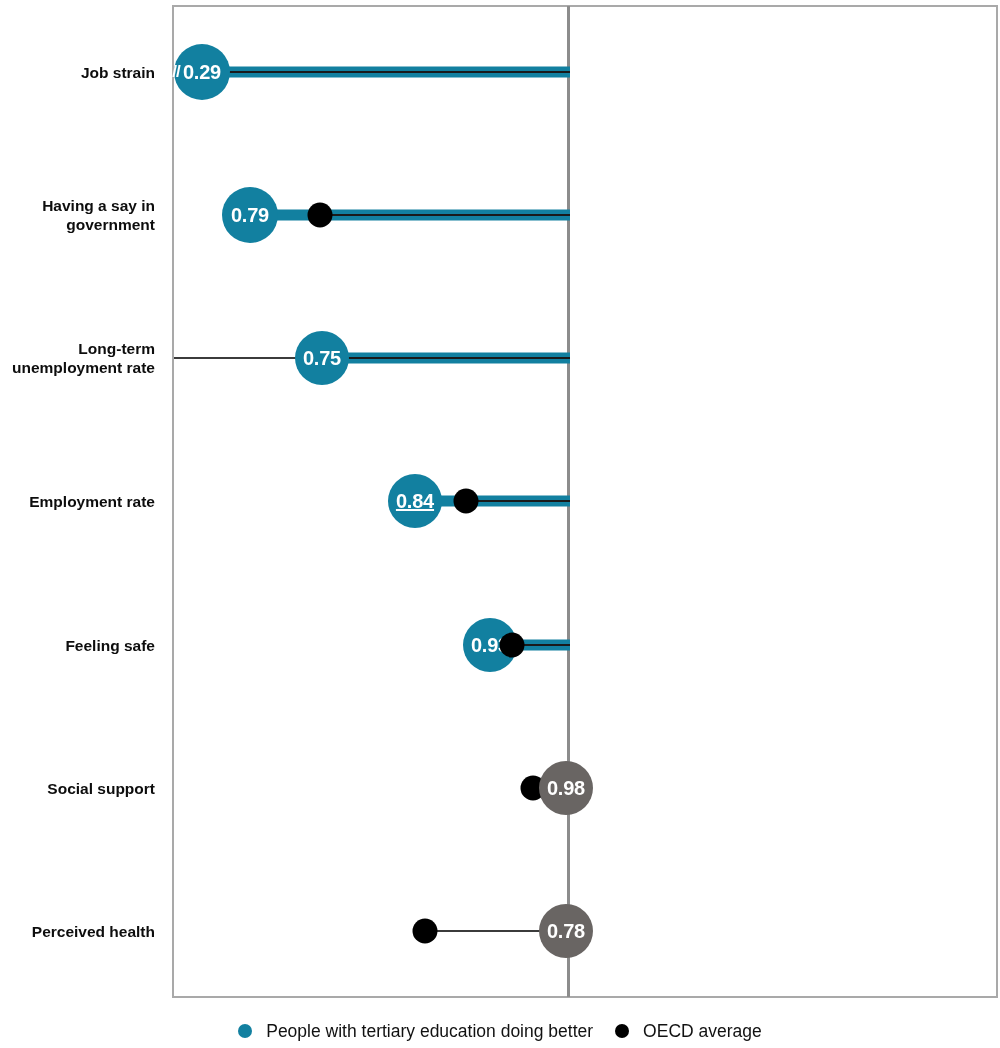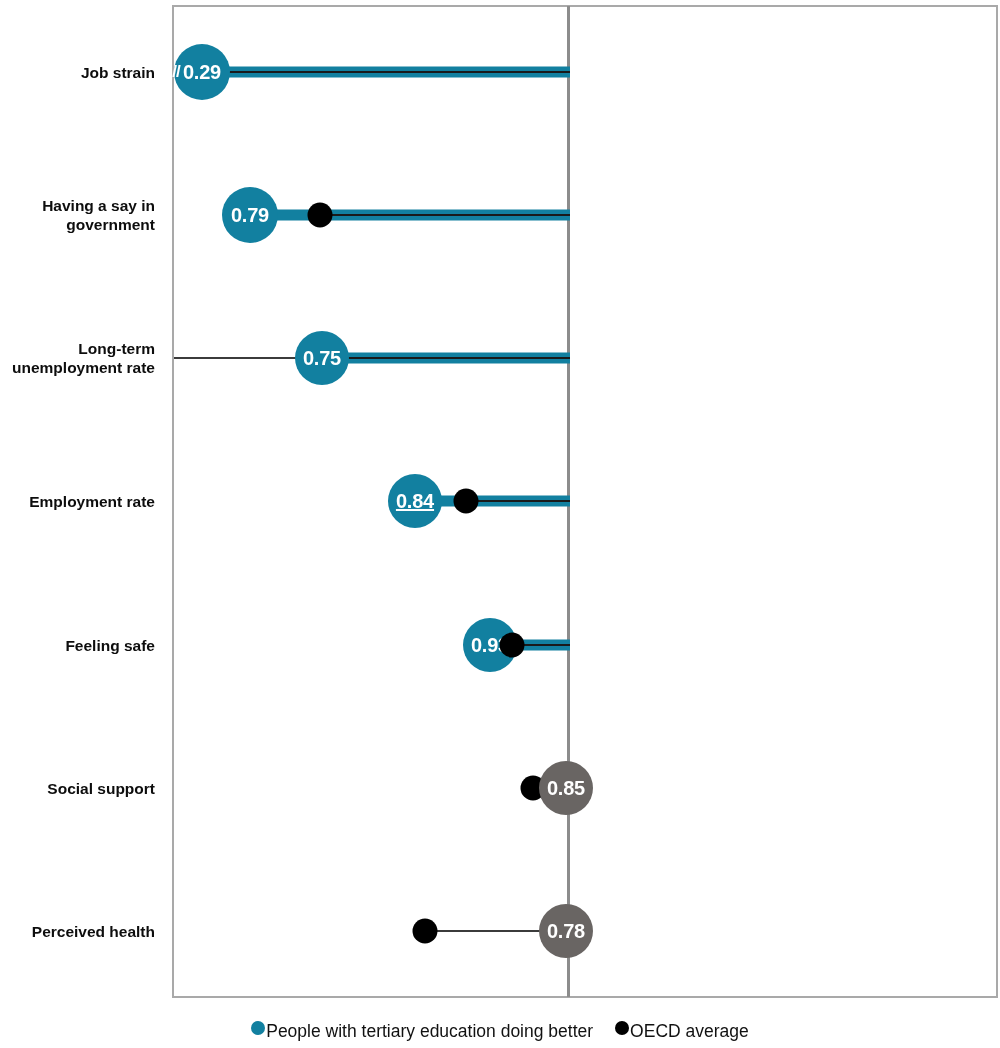--- a/index.html
+++ b/index.html
@@ -127,22 +127,22 @@
     width: 1000px;
     height: 30px;
     display: flex;
     align-items: center;
     justify-content: center;
     gap: 22px;
     white-space: nowrap;
   }
   .legend-item {
     display: flex;
-    align-items: flex-start;
-    gap: 1px;
+    align-items: center;
+    gap: 14px;
   }
   .legend-swatch {
     width: 14px;
     height: 14px;
     border-radius: 50%;
     flex: 0 0 auto;
   }
   .legend-text {
     font-size: 17.5px;
     color: #111111;
@@ -207,21 +207,21 @@
     <div class="bubble teal" style="left:490px; width:54px; height:54px;">
       <span>0.93</span>
     </div>
     <div class="oecd-dot" style="left:512px;"></div>
   </div>
 
   <div class="row" style="top:788px;">
     <div class="row-label">Social support</div>
     <div class="oecd-dot" style="left:533px;"></div>
     <div class="bubble grey" style="left:566px; width:54px; height:54px;">
-      <span>0.85</span>
+      <span>0.98</span>
     </div>
   </div>
 
   <div class="row" style="top:931px;">
     <div class="row-label">Perceived health</div>
     <div class="thinline" style="left:425px; width:145px;"></div>
     <div class="oecd-dot" style="left:425px;"></div>
     <div class="bubble grey" style="left:566px; width:54px; height:54px;">
       <span>0.78</span>
     </div>

